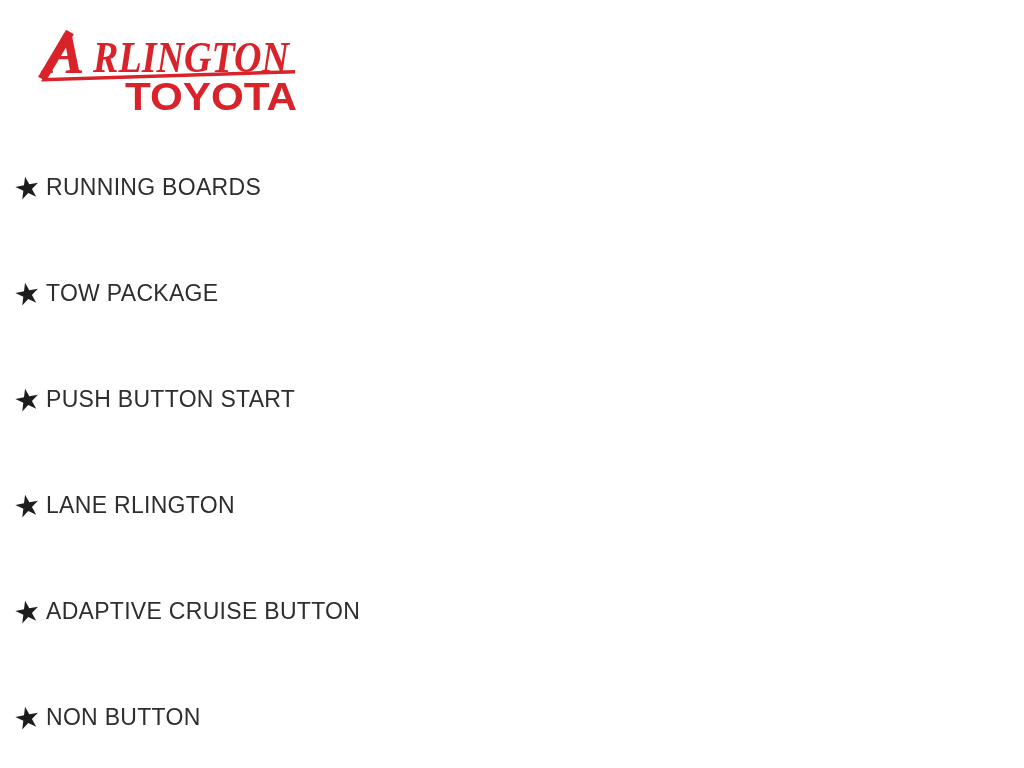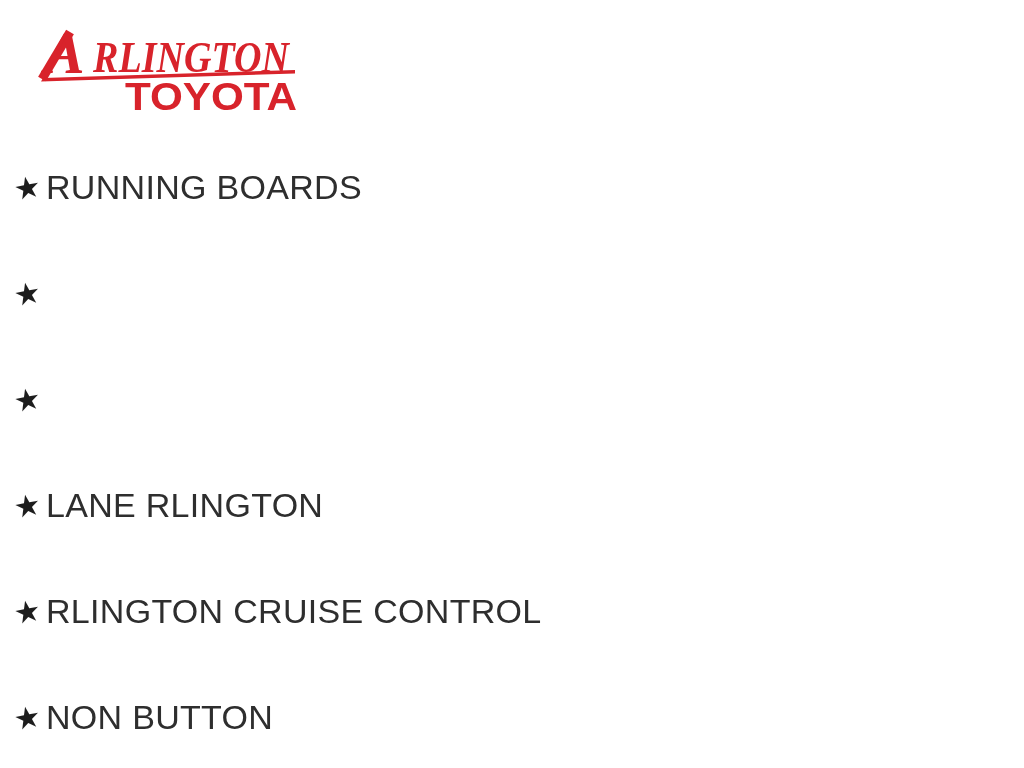--- a/index.html
+++ b/index.html
@@ -55,21 +55,21 @@
     font-family: "DejaVu Sans", sans-serif;
     font-size: 30px;
     line-height: 1;
     color: var(--star-color);
     transform: rotate(-11deg);
     transform-origin: 45% 55%;
     display: inline-block;
     text-align: left;
   }
   .feature-label {
-    font-size: 34px;
+    font-size: 23px;
     letter-spacing: 0.3px;
     color: var(--text-color);
     line-height: 31px;
   }
 </style>
 </head>
 <body>
 
 <div class="page">
 
@@ -88,31 +88,33 @@
     </svg>
   </div>
 
   <ul class="features">
     <li class="feature-item">
       <span class="star">★</span>
       <span class="feature-label">RUNNING BOARDS</span>
     </li>
     <li class="feature-item">
       <span class="star">★</span>
+      <span class="feature-label">TOW PACKAGE</span>
     </li>
     <li class="feature-item">
       <span class="star">★</span>
+      <span class="feature-label">PUSH BUTTON START</span>
     </li>
     <li class="feature-item">
       <span class="star">★</span>
       <span class="feature-label">LANE RLINGTON</span>
     </li>
     <li class="feature-item">
       <span class="star">★</span>
-      <span class="feature-label">RLINGTON CRUISE CONTROL</span>
+      <span class="feature-label">ADAPTIVE CRUISE BUTTON</span>
     </li>
     <li class="feature-item">
       <span class="star">★</span>
       <span class="feature-label">NON BUTTON</span>
     </li>
   </ul>
 
 </div>
 
 </body></html>

